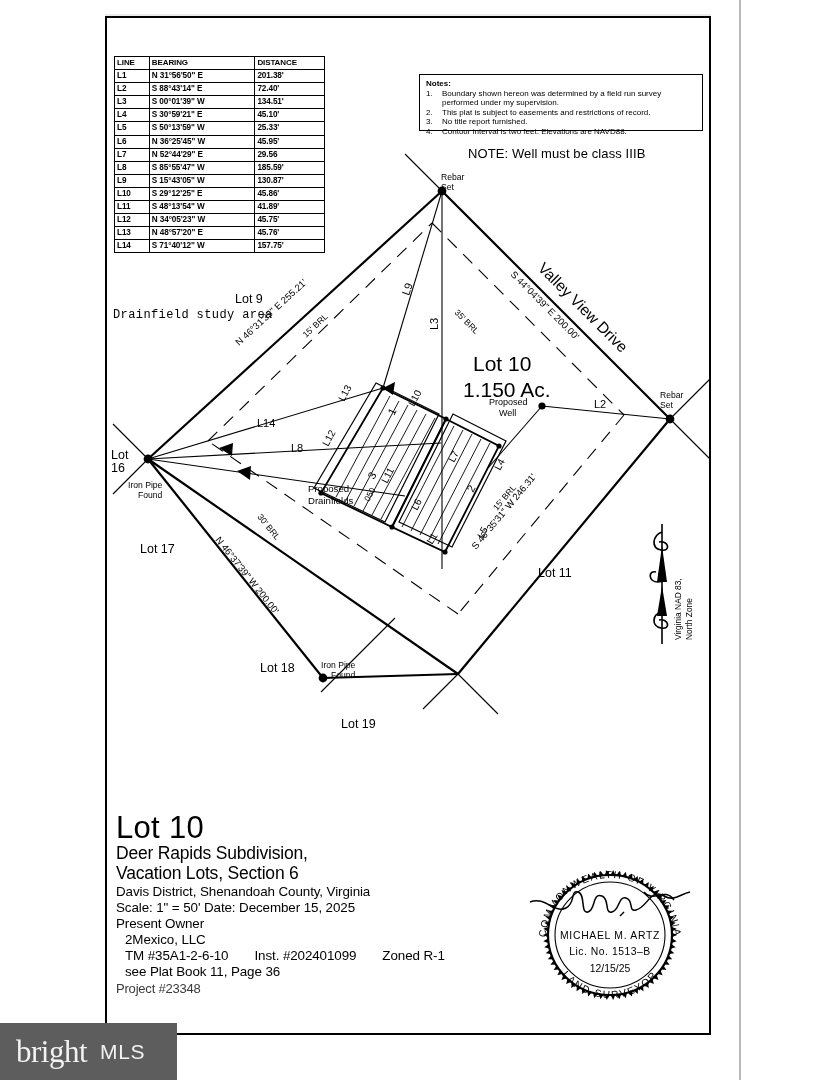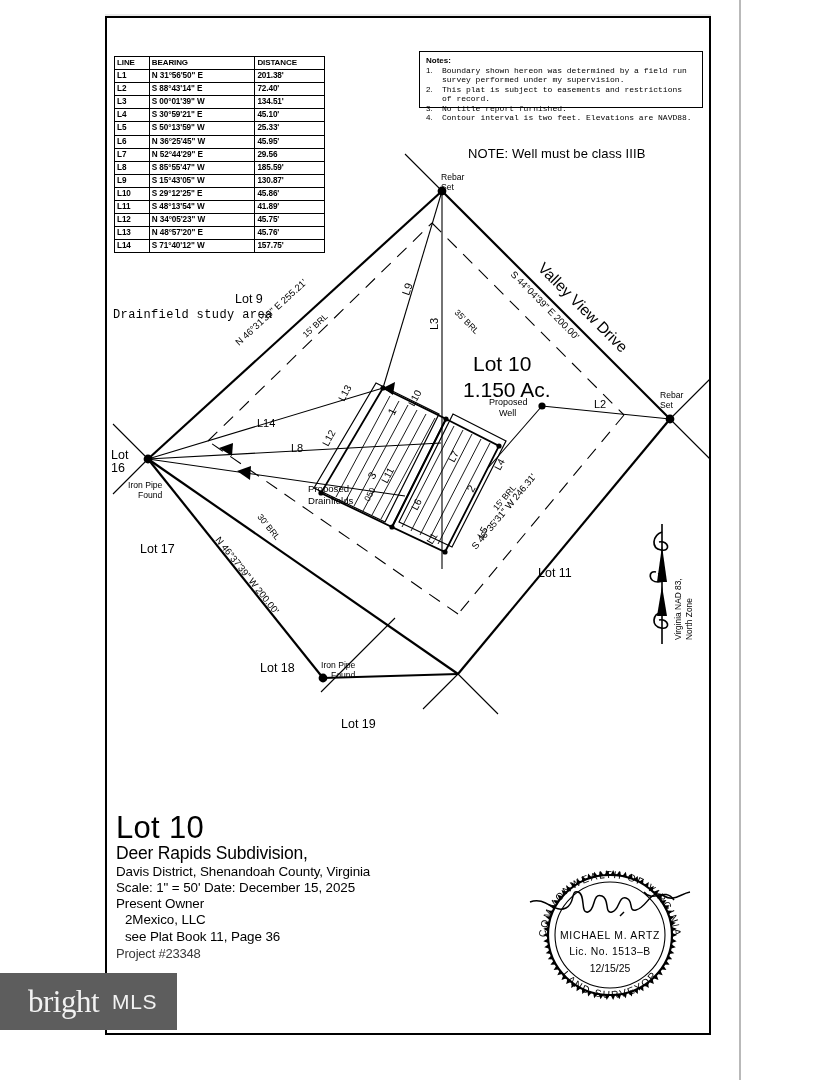--- a/index.html
+++ b/index.html
@@ -31,28 +31,28 @@
     border:1px solid #000;padding:0px 2px;height:12.1px;
     font-weight:700;text-align:left;white-space:nowrap;letter-spacing:-0.1px;
   }
   #line-table .c-line{width:25px;}
   #line-table .c-bear{width:86px;}
   #line-table .c-dist{width:55px;}
   #line-table th{font-size:8px;}
 
   
   #notes-box{
-    position:absolute;left:419px;top:51px;width:284px;height:57px;
+    position:absolute;left:419px;top:74px;width:284px;height:57px;
     border:1.6px solid #000;box-sizing:border-box;background:#fff;
     padding:4px 6px 2px 6px;
   }
   #notes-title{font-size:8px;font-weight:600;margin-bottom:1px;}
   .note-row{display:flex;font-size:8px;line-height:1.18;}
   .note-num{width:16px;flex:none;}
-  .note-txt{flex:1;font-family:Liberation Mono, monospace;}
+  .note-txt{flex:1;}
   #well-note{
     position:absolute;left:460px;top:146px;width:260px;
     font-size:13px;font-weight:400;letter-spacing:.1px;margin-left:8px;
   }
 
   
   #survey{position:absolute;left:105px;top:16px;}
 
   
   #title-block{position:absolute;left:116px;top:812px;width:420px;}
@@ -62,22 +62,22 @@
   .tb-sm{font-size:13.4px;line-height:1.2;letter-spacing:-.1px;}
   .tb-sm.ind{padding-left:9px;}
   .tb-proj{font-size:13px;letter-spacing:-.2px;color:#3a3a3a;margin-top:1px;}
   .tb-row{display:flex;gap:26px;}
 
   
   #seal{position:absolute;left:524px;top:862px;width:172px;height:140px;}
 
   
   #watermark{
-    position:absolute;left:0;top:973px;width:177px;height:57px;
-    background:#5d5d5d;display:flex;align-items:center;padding-left:28px;
+    position:absolute;left:0;top:1023px;width:177px;height:57px;
+    background:#5d5d5d;display:flex;align-items:center;padding-left:16px;
     box-sizing:border-box;
   }
   #wm-bright{
     font-size:31px;color:#f2f2f2;font-family:"Liberation Serif",serif;
     letter-spacing:-.5px;position:relative;font-weight:400;
   }
   #wm-mls{
     font-size:21px;color:#f2f2f2;margin-left:13px;letter-spacing:.6px;
     font-family:"Liberation Sans",sans-serif;
   }
@@ -355,24 +355,30 @@
     <text class="t" font-size="11" transform="translate(269,464) rotate(-62)">3</text>
     <text class="t" font-size="8.5" transform="translate(264,486) rotate(-62)">050</text>
 
     <text class="t" font-size="8.4" transform="translate(576,624) rotate(-90)">Virginia NAD 83,</text>
     <text class="t" font-size="8.4" transform="translate(587,624) rotate(-90)">North Zone</text>
   </svg>
 
   <div id="title-block">
     <div class="tb-lot">Lot 10</div>
     <div class="tb-sub">Deer Rapids Subdivision,</div>
+    <div class="tb-sub">Vacation Lots, Section 6</div>
     <div class="tb-sm">Davis District, Shenandoah County, Virginia</div>
     <div class="tb-sm">Scale: 1" = 50'  Date: December 15, 2025</div>
     <div class="tb-sm">Present Owner</div>
     <div class="tb-sm ind">2Mexico, LLC</div>
+    <div class="tb-row">
+      <div class="tb-sm ind">TM #35A1-2-6-10</div>
+      <div class="tb-sm">Inst. #202401099</div>
+      <div class="tb-sm">Zoned R-1</div>
+    </div>
     <div class="tb-sm ind">see Plat Book 11, Page 36</div>
     <div class="tb-proj">Project #23348</div>
   </div>
 
   <svg id="seal" viewBox="0 0 172 140">
     <defs>
       <path id="arcTop" d="M 22 78 A 64 62 0 0 1 150 78"></path>
       <path id="arcBot" d="M 26 78 A 60 58 0 0 0 146 78"></path>
     </defs>
 

